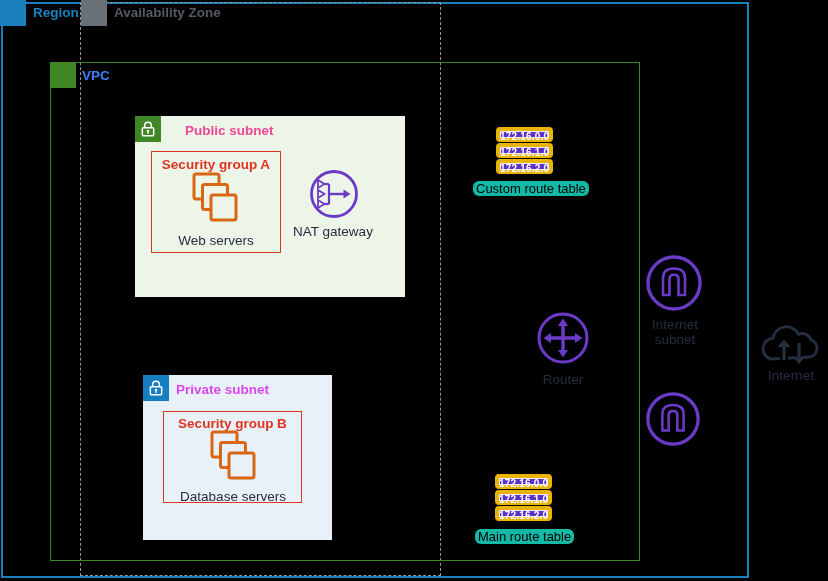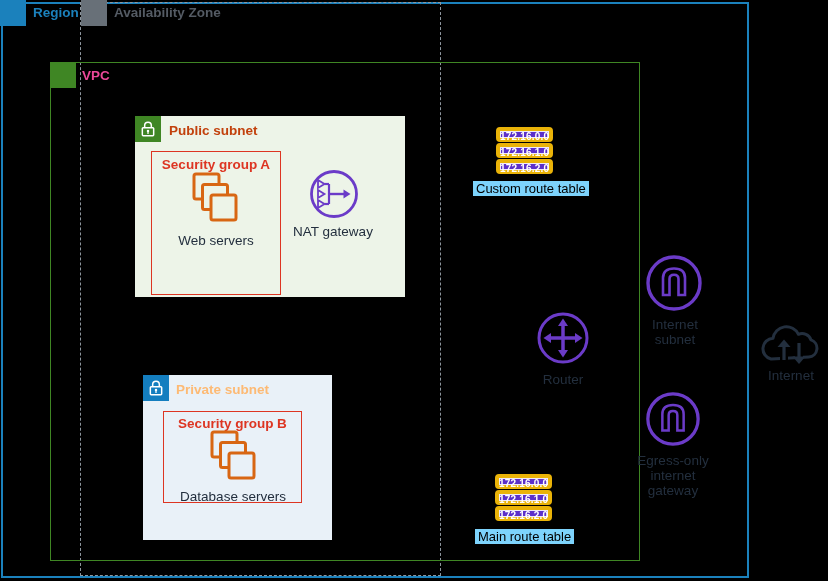--- a/index.html
+++ b/index.html
@@ -12,37 +12,37 @@
   .region-box{left:1px;top:2px;width:748px;height:576px;border:2px solid #1b81bc;box-sizing:border-box;}
   .az-box{left:80px;top:2px;width:361px;height:574px;border:1.5px dashed #8d969e;box-sizing:border-box;}
   .vpc-box{left:50px;top:62px;width:590px;height:499px;border:1.5px solid #3f8624;box-sizing:border-box;}
   .badge{width:26px;height:26px;}
   .badge-region{left:0;top:0;background:#1b81bc;}
   .badge-az{left:81px;top:0;background:#687078;}
   .badge-vpc{left:50px;top:62px;background:#3f8624;}
   .hdr{font-size:13.5px;font-weight:600;white-space:nowrap;}
   .hdr-region{left:33px;top:5px;color:#1b81bc;}
   .hdr-az{left:114px;top:5px;color:#545b64;}
-  .hdr-vpc{left:82px;top:68px;color:#ec4899;}
+  .hdr-vpc{left:82px;top:68px;color:#3b82f6;}
   
   .pub-subnet{left:135px;top:116px;width:270px;height:181px;background:#edf4e8;}
   .priv-subnet{left:143px;top:375px;width:189px;height:165px;background:#e9f1f8;}
   .badge-pub{left:135px;top:116px;background:#3f8624;}
   .badge-priv{left:143px;top:375px;background:#147ebf;}
   .badge svg{display:block;margin:3px auto 0;}
-  .hdr-pub{left:152px;top:123px;color:#c2410c;padding-left:17px;}
-  .hdr-priv{left:176px;top:382px;color:#fdba74;}
+  .hdr-pub{left:168px;top:123px;color:#ec4899;padding-left:17px;}
+  .hdr-priv{left:176px;top:382px;color:#d946ef;}
   
   .sg{border:1.5px solid #dd3522;box-sizing:border-box;}
-  .sg-a{left:151px;top:151px;width:130px;height:144px;}
+  .sg-a{left:151px;top:151px;width:130px;height:102px;}
   .sg-b{left:163px;top:411px;width:139px;height:92px;}
   .sg-label{color:#dd3522;font-size:13.5px;font-weight:600;text-align:center;width:100%;left:0;}
   
   .lbl{font-size:13.5px;color:#232f3e;text-align:center;line-height:15px;}
-  .rt-caption{font-size:13px;color:#000;background:#7dd3fc;padding:0 3px;white-space:nowrap;}
+  .rt-caption{font-size:13px;color:#000;background:#14b8a6;padding:0 3px;white-space:nowrap;border-radius:6px;}
   
   .rt-row{width:57px;height:15px;margin-bottom:1px;background:#5c30c9;border:4px solid #eab308;
     border-radius:4px;box-sizing:border-box;box-shadow:inset 0 0 0 1px rgba(255,255,255,.9);
     color:#fff;font-size:10px;font-weight:bold;text-align:center;line-height:11px;letter-spacing:.2px;}
   .rows-custom{left:496px;top:127px;}
   .rows-main{left:495px;top:474px;}
   .cap-custom{left:473px;top:181px;}
   .cap-main{left:475px;top:529px;}
   svg{display:block;}
 </style>
@@ -159,21 +159,20 @@
     </svg>
   </div>
   <div class="abs lbl" style="left:635px;top:317px;width:80px;">Internet subnet</div>
 
   <div class="abs" style="left:644px;top:390px;">
     <svg width="58" height="58" viewBox="0 0 60 60">
       <circle cx="30" cy="30" r="26" stroke="#6b3bc8" stroke-width="3.4" fill="none"></circle>
       <path d="M19 42 V25 Q19 15.5 30 15.5 Q41 15.5 41 25 V42 H34.5 V26 Q34.5 21.8 30 21.8 Q25.5 21.8 25.5 26 V42 Z" stroke="#6b3bc8" stroke-width="2.6" fill="none"></path>
     </svg>
   </div>
-  <div class="abs lbl" style="left:628px;top:453px;width:90px;">Egress-only internet gateway</div>
 
   <div class="abs" style="left:755px;top:315px;">
     <svg width="70" height="52" viewBox="0 0 70 52">
       <path d="M16 44 a10.5 10.5 0 0 1 2 -20.7 a13.5 13.5 0 0 1 25.5 -4 a9.5 9.5 0 0 1 12.5 5.6 a8.8 8.8 0 0 1 -2.2 17.1 L16 44 Z" stroke="#232f3e" stroke-width="3" fill="none" stroke-linejoin="round"></path>
       <line x1="29" y1="46" x2="29" y2="31" stroke="#000" stroke-width="8"></line>
       <line x1="44" y1="27" x2="44" y2="44" stroke="#000" stroke-width="8"></line>
       <line x1="29" y1="45" x2="29" y2="31" stroke="#232f3e" stroke-width="3.2"></line>
       <path d="M29 24.5 L35.5 32 L22.5 32 Z" fill="#232f3e"></path>
       <line x1="44" y1="28" x2="44" y2="42" stroke="#232f3e" stroke-width="3.2"></line>
       <path d="M44 49 L50.5 41.5 L37.5 41.5 Z" fill="#232f3e"></path>

